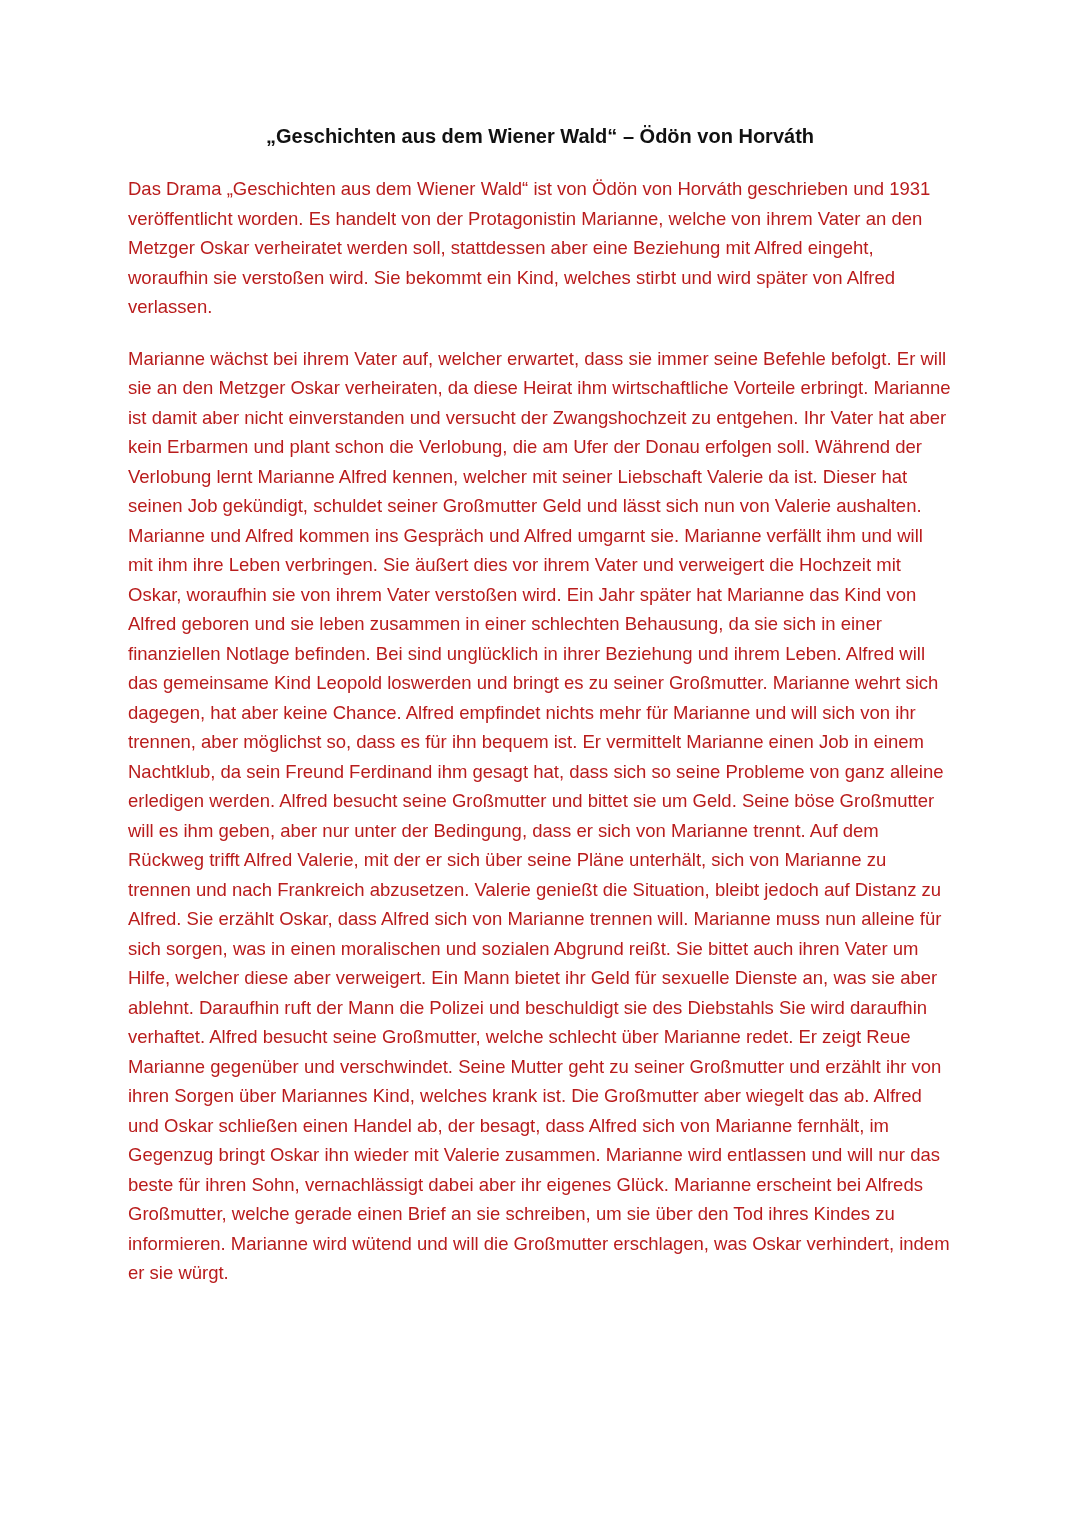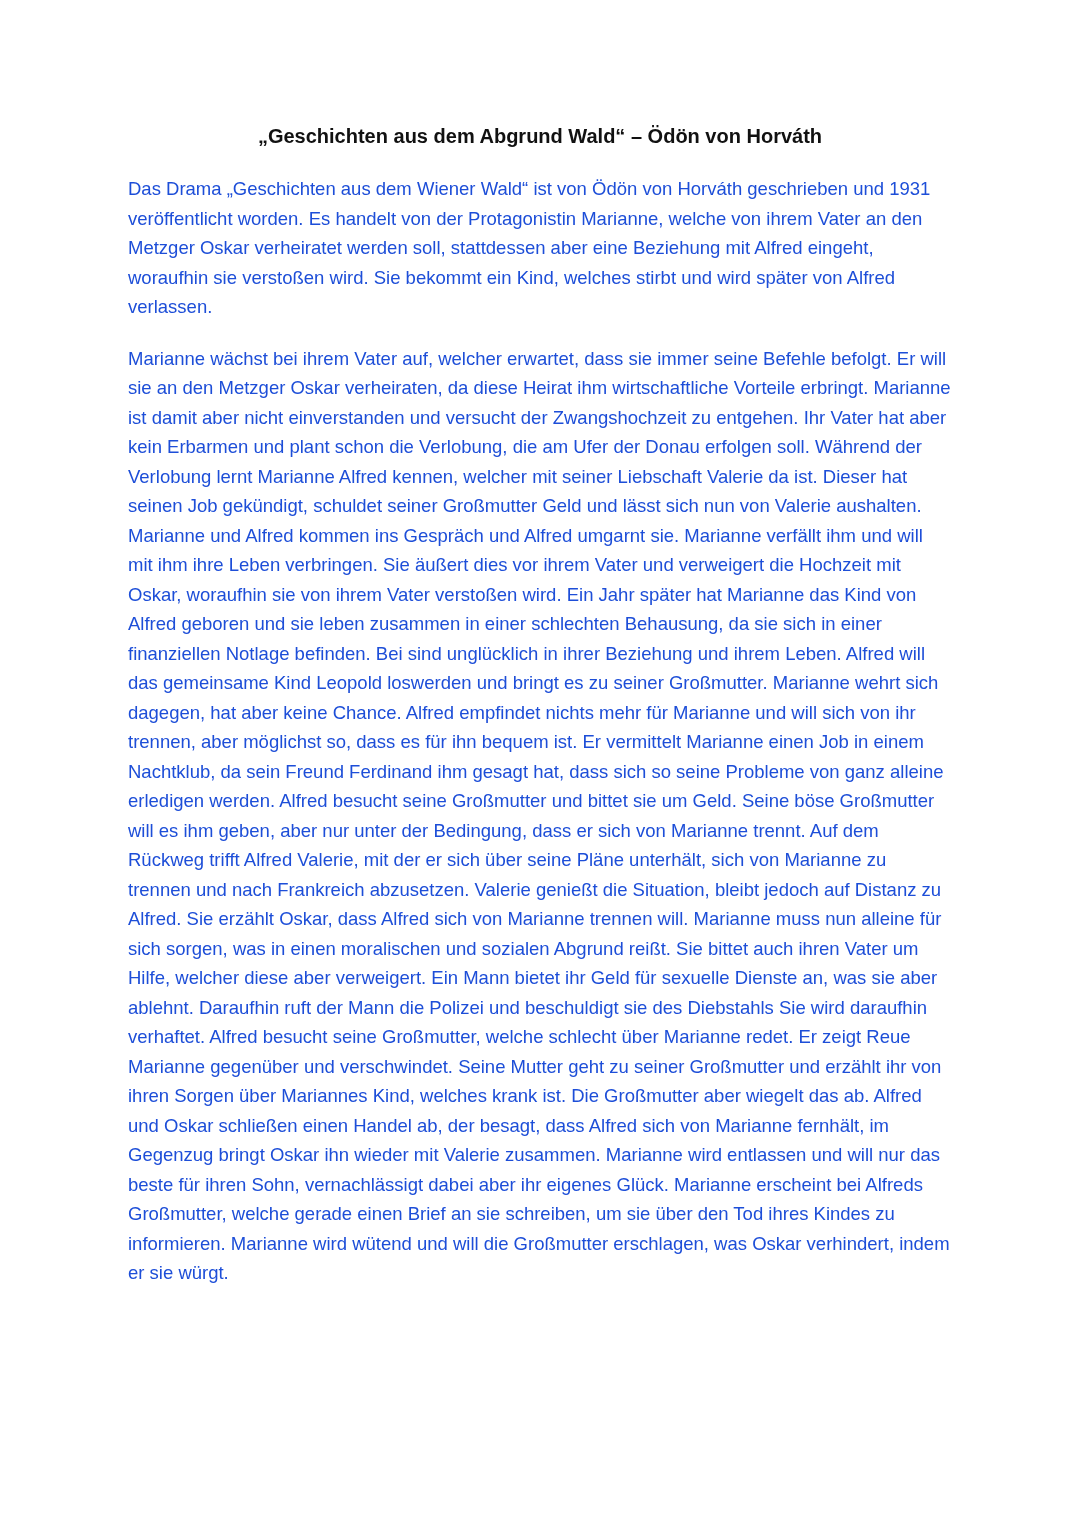--- a/index.html
+++ b/index.html
@@ -29,25 +29,25 @@
     font-size: 20px;
     line-height: 28px;
     margin: 0 0 24px 0;
     color: #111111;
   }
   .doc-paragraph {
     font-size: 18.5px;
     line-height: 29.5px;
     text-align: left;
     margin: 0 0 22px 0;
-    color: #1d4ed8;
+    color: #b91c1c;
   }
 </style>
 </head>
 <body>
 
 <div class="page">
   <div class="content">
-    <h1 class="doc-title">„Geschichten aus dem Abgrund Wald“ – Ödön von Horváth</h1>
+    <h1 class="doc-title">„Geschichten aus dem Wiener Wald“ – Ödön von Horváth</h1>
     <p class="doc-paragraph">Das Drama „Geschichten aus dem Wiener Wald“ ist von Ödön von Horváth geschrieben und 1931 veröffentlicht worden.  Es handelt von der Protagonistin Marianne, welche von ihrem Vater an den Metzger Oskar verheiratet werden soll, stattdessen aber eine Beziehung mit Alfred eingeht, woraufhin sie verstoßen wird. Sie bekommt ein Kind, welches stirbt und wird später von Alfred verlassen.</p>
     <p class="doc-paragraph">Marianne wächst bei ihrem Vater auf, welcher erwartet, dass sie immer seine Befehle befolgt. Er will sie an den Metzger Oskar verheiraten, da diese Heirat ihm wirtschaftliche Vorteile erbringt. Marianne ist damit aber nicht einverstanden und versucht der Zwangshochzeit zu entgehen. Ihr Vater hat aber kein Erbarmen und plant schon die Verlobung, die am Ufer der Donau erfolgen soll. Während der Verlobung lernt Marianne Alfred kennen, welcher mit seiner Liebschaft Valerie da ist. Dieser hat seinen Job gekündigt, schuldet seiner Großmutter Geld und lässt sich nun von Valerie aushalten. Marianne und Alfred kommen ins Gespräch und Alfred umgarnt sie. Marianne verfällt ihm und will mit ihm ihre Leben verbringen. Sie äußert dies vor ihrem Vater und verweigert die Hochzeit mit Oskar, woraufhin sie von ihrem Vater verstoßen wird. Ein Jahr später hat Marianne das Kind von Alfred geboren und sie leben zusammen in einer schlechten Behausung, da sie sich in einer finanziellen Notlage befinden. Bei sind unglücklich in ihrer Beziehung und ihrem Leben. Alfred will das gemeinsame Kind Leopold loswerden und bringt es zu seiner Großmutter. Marianne wehrt sich dagegen, hat aber keine Chance. Alfred empfindet nichts mehr für Marianne und will sich von ihr trennen, aber möglichst so, dass es für ihn bequem ist. Er vermittelt Marianne einen Job in einem Nachtklub, da sein Freund Ferdinand ihm gesagt hat, dass sich so seine Probleme von ganz alleine erledigen werden. Alfred besucht seine Großmutter und bittet sie um Geld. Seine böse Großmutter will es ihm geben, aber nur unter der Bedingung, dass er sich von Marianne trennt. Auf dem Rückweg trifft Alfred Valerie, mit der er sich über seine Pläne unterhält, sich von Marianne zu trennen und nach Frankreich abzusetzen. Valerie genießt die Situation, bleibt jedoch auf Distanz zu Alfred. Sie erzählt Oskar, dass Alfred sich von Marianne trennen will. Marianne muss nun alleine für sich sorgen, was in einen moralischen und sozialen Abgrund reißt. Sie bittet auch ihren Vater um Hilfe, welcher diese aber verweigert. Ein Mann bietet ihr Geld für sexuelle Dienste an, was sie aber ablehnt. Daraufhin ruft der Mann die Polizei und beschuldigt sie des Diebstahls Sie wird daraufhin verhaftet. Alfred besucht seine Großmutter, welche schlecht über Marianne redet. Er zeigt Reue Marianne gegenüber und verschwindet. Seine Mutter geht zu seiner Großmutter und erzählt ihr von ihren Sorgen über Mariannes Kind, welches krank ist. Die Großmutter aber wiegelt das ab. Alfred und Oskar schließen einen Handel ab, der besagt, dass Alfred sich von Marianne fernhält, im Gegenzug bringt Oskar ihn wieder mit Valerie zusammen. Marianne wird entlassen und will nur das beste für ihren Sohn, vernachlässigt dabei aber ihr eigenes Glück. Marianne erscheint bei Alfreds Großmutter, welche gerade einen Brief an sie schreiben, um sie über den Tod ihres Kindes zu informieren. Marianne wird wütend und will die Großmutter erschlagen, was Oskar verhindert, indem er sie würgt.</p>
   </div>
 </div>
 
 </body></html>

